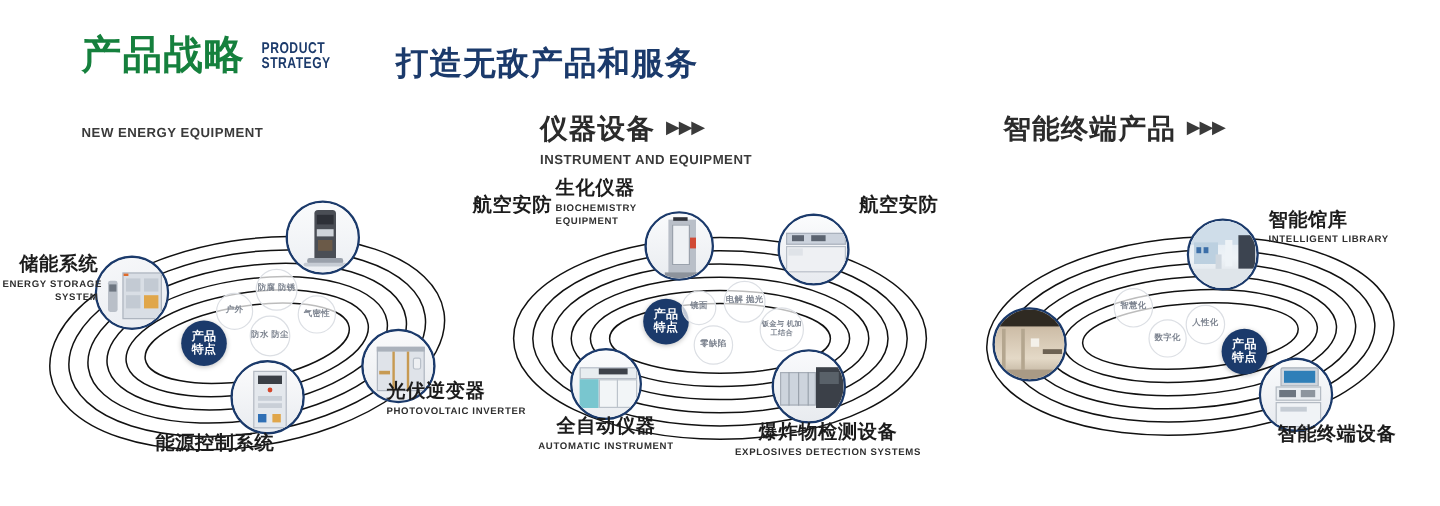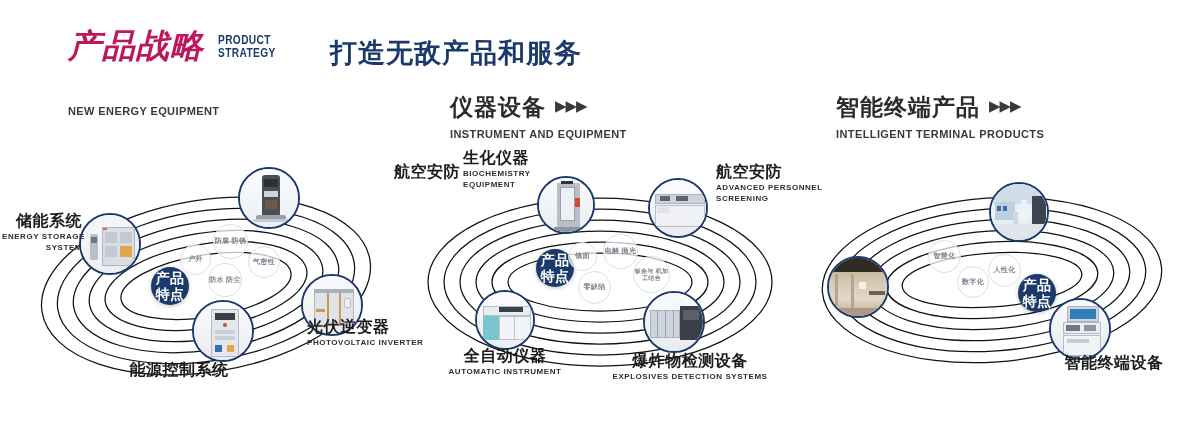--- a/index.html
+++ b/index.html
@@ -8,23 +8,22 @@
     background: #ffffff;
     font-family: "Liberation Sans", "DejaVu Sans", sans-serif;
     overflow: hidden;
   }
   #page { position: relative; width: 1200px; height: 422px; background:#fff; }
 
   
   .hdr-main {
     position: absolute; left: 68px; top: 29px;
     font-size: 33px; font-weight: 900; letter-spacing: 1px;
-    color: #be185d; line-height: 1;
+    color: #15803d; line-height: 1;
     white-space: nowrap;
-    font-style: italic;
   }
   .hdr-en {
     position: absolute; left: 218px; top: 33px;
     font-size: 13px; font-weight: 700; line-height: 13px;
     color: #1b3a6b; letter-spacing: .5px;
     transform: scaleX(.78); transform-origin: left top;
   }
   .hdr-sub {
     position: absolute; left: 330px; top: 40px;
     font-size: 27px; font-weight: 900; letter-spacing: 1px;
@@ -69,21 +68,21 @@
   
   .feat {
     position: absolute; border-radius: 50%;
     border: 1px solid #dcdfe4; background: rgba(255,255,255,.72);
     color: #7d8490; font-size: 7px; font-weight: 700;
     display: flex; align-items: center; justify-content: center;
     text-align: center; line-height: 1.15; letter-spacing: .3px;
   }
   .feat.core {
     background: #1b3a6b; border: none; color: #fff;
-    font-size: 14px; font-weight: 800; box-shadow: 0 1px 4px rgba(0,0,0,.25);
+    font-size: 10px; font-weight: 800; box-shadow: 0 1px 4px rgba(0,0,0,.25);
   }
 
   
   .lbl { position: absolute; white-space: nowrap; }
   .lbl .cn {
     font-size: 16px; font-weight: 800; color: #1c1c1c;
     line-height: 1.05; letter-spacing: .5px;
   }
   .lbl .en {
     font-size: 8px; font-weight: 700; color: #2f2f2f;
@@ -114,21 +113,20 @@
   <div class="sec" id="sec2">
     <div class="cn">
       <span>仪器设备</span><span class="arrows">▶▶▶</span>
     </div>
     <div class="en">INSTRUMENT AND EQUIPMENT</div>
   </div>
   <div class="sec" id="sec3">
     <div class="cn">
       <span>智能终端产品</span><span class="arrows">▶▶▶</span>
     </div>
-    <div class="en">INTELLIGENT TERMINAL PRODUCTS</div>
   </div>
 
   <div class="cluster" id="c1">
     <svg class="rings" viewBox="0 0 400 250">
       <g fill="none" stroke="#111" stroke-width="1.25">
         <ellipse cx="196" cy="136" rx="166" ry="86" transform="rotate(-9 196 136)"></ellipse>
         <ellipse cx="196" cy="136" rx="150" ry="75" transform="rotate(-9 196 136)"></ellipse>
         <ellipse cx="196" cy="136" rx="134" ry="64" transform="rotate(-9 196 136)"></ellipse>
         <ellipse cx="196" cy="136" rx="118" ry="53" transform="rotate(-9 196 136)"></ellipse>
         <ellipse cx="196" cy="136" rx="102" ry="42" transform="rotate(-9 196 136)"></ellipse>
@@ -203,21 +201,21 @@
 
     <div class="lbl r" style="left:-8px; top:63px; width:80px;">
       <div class="cn">储能系统</div>
       <div class="en">
         <div>ENERGY STORAGE</div>
         <div>SYSTEM</div>
       </div>
     </div>
 
 
-    <div class="lbl" style="left:297px; top:169px;">
+    <div class="lbl" style="left:312px; top:169px;">
       <div class="cn">光伏逆变器</div>
       <div class="en">PHOTOVOLTAIC INVERTER</div>
     </div>
 
     <div class="lbl c" style="left:69px; top:212px; width:200px;">
       <div class="cn">能源控制系统</div>
     </div>
   </div>
 
   <div class="cluster" id="c2">
@@ -299,24 +297,20 @@
     <div class="lbl" style="left:63px; top:0px;">
       <div class="cn">生化仪器</div>
       <div class="en">
         <div>BIOCHEMISTRY</div>
         <div>EQUIPMENT</div>
       </div>
     </div>
 
     <div class="lbl" style="left:316px; top:14px;">
       <div class="cn">航空安防</div>
-      <div class="en">
-        <div>ADVANCED PERSONNEL</div>
-        <div>SCREENING</div>
-      </div>
     </div>
 
     <div class="lbl c" style="left:25px; top:198px; width:160px;">
       <div class="cn">全自动仪器</div>
       <div class="en">AUTOMATIC INSTRUMENT</div>
     </div>
 
     <div class="lbl c" style="left:200px; top:203px; width:180px;">
       <div class="cn">爆炸物检测设备</div>
       <div class="en">EXPLOSIVES DETECTION SYSTEMS</div>
@@ -377,20 +371,24 @@
         <div class="dev" style="left:16px;top:6px;width:32px;height:16px;background:#cfd6de;border:1px solid #a9b1bb;border-radius:2px 2px 0 0;"></div>
         <div class="dev" style="left:19px;top:9px;width:26px;height:10px;background:#2f7fb8;"></div>
         <div class="dev" style="left:12px;top:22px;width:38px;height:12px;background:#e9edf1;border:1px solid #b4bbc4;"></div>
         <div class="dev" style="left:15px;top:25px;width:14px;height:6px;background:#6d7681;"></div>
         <div class="dev" style="left:33px;top:25px;width:12px;height:6px;background:#8d959e;"></div>
         <div class="dev" style="left:12px;top:35px;width:38px;height:21px;background:#f0f3f6;border:1px solid #b4bbc4;"></div>
         <div class="dev" style="left:16px;top:39px;width:22px;height:4px;background:#c5ccd4;"></div>
       </div>
     </div>
 
+    <div class="lbl" style="left:257px; top:26px;">
+      <div class="cn">智能馆库</div>
+      <div class="en">INTELLIGENT LIBRARY</div>
+    </div>
 
 
     <div class="lbl c" style="left:214px; top:205px; width:200px;">
       <div class="cn">智能终端设备</div>
     </div>
   </div>
 
 </div>
 
 </body></html>

